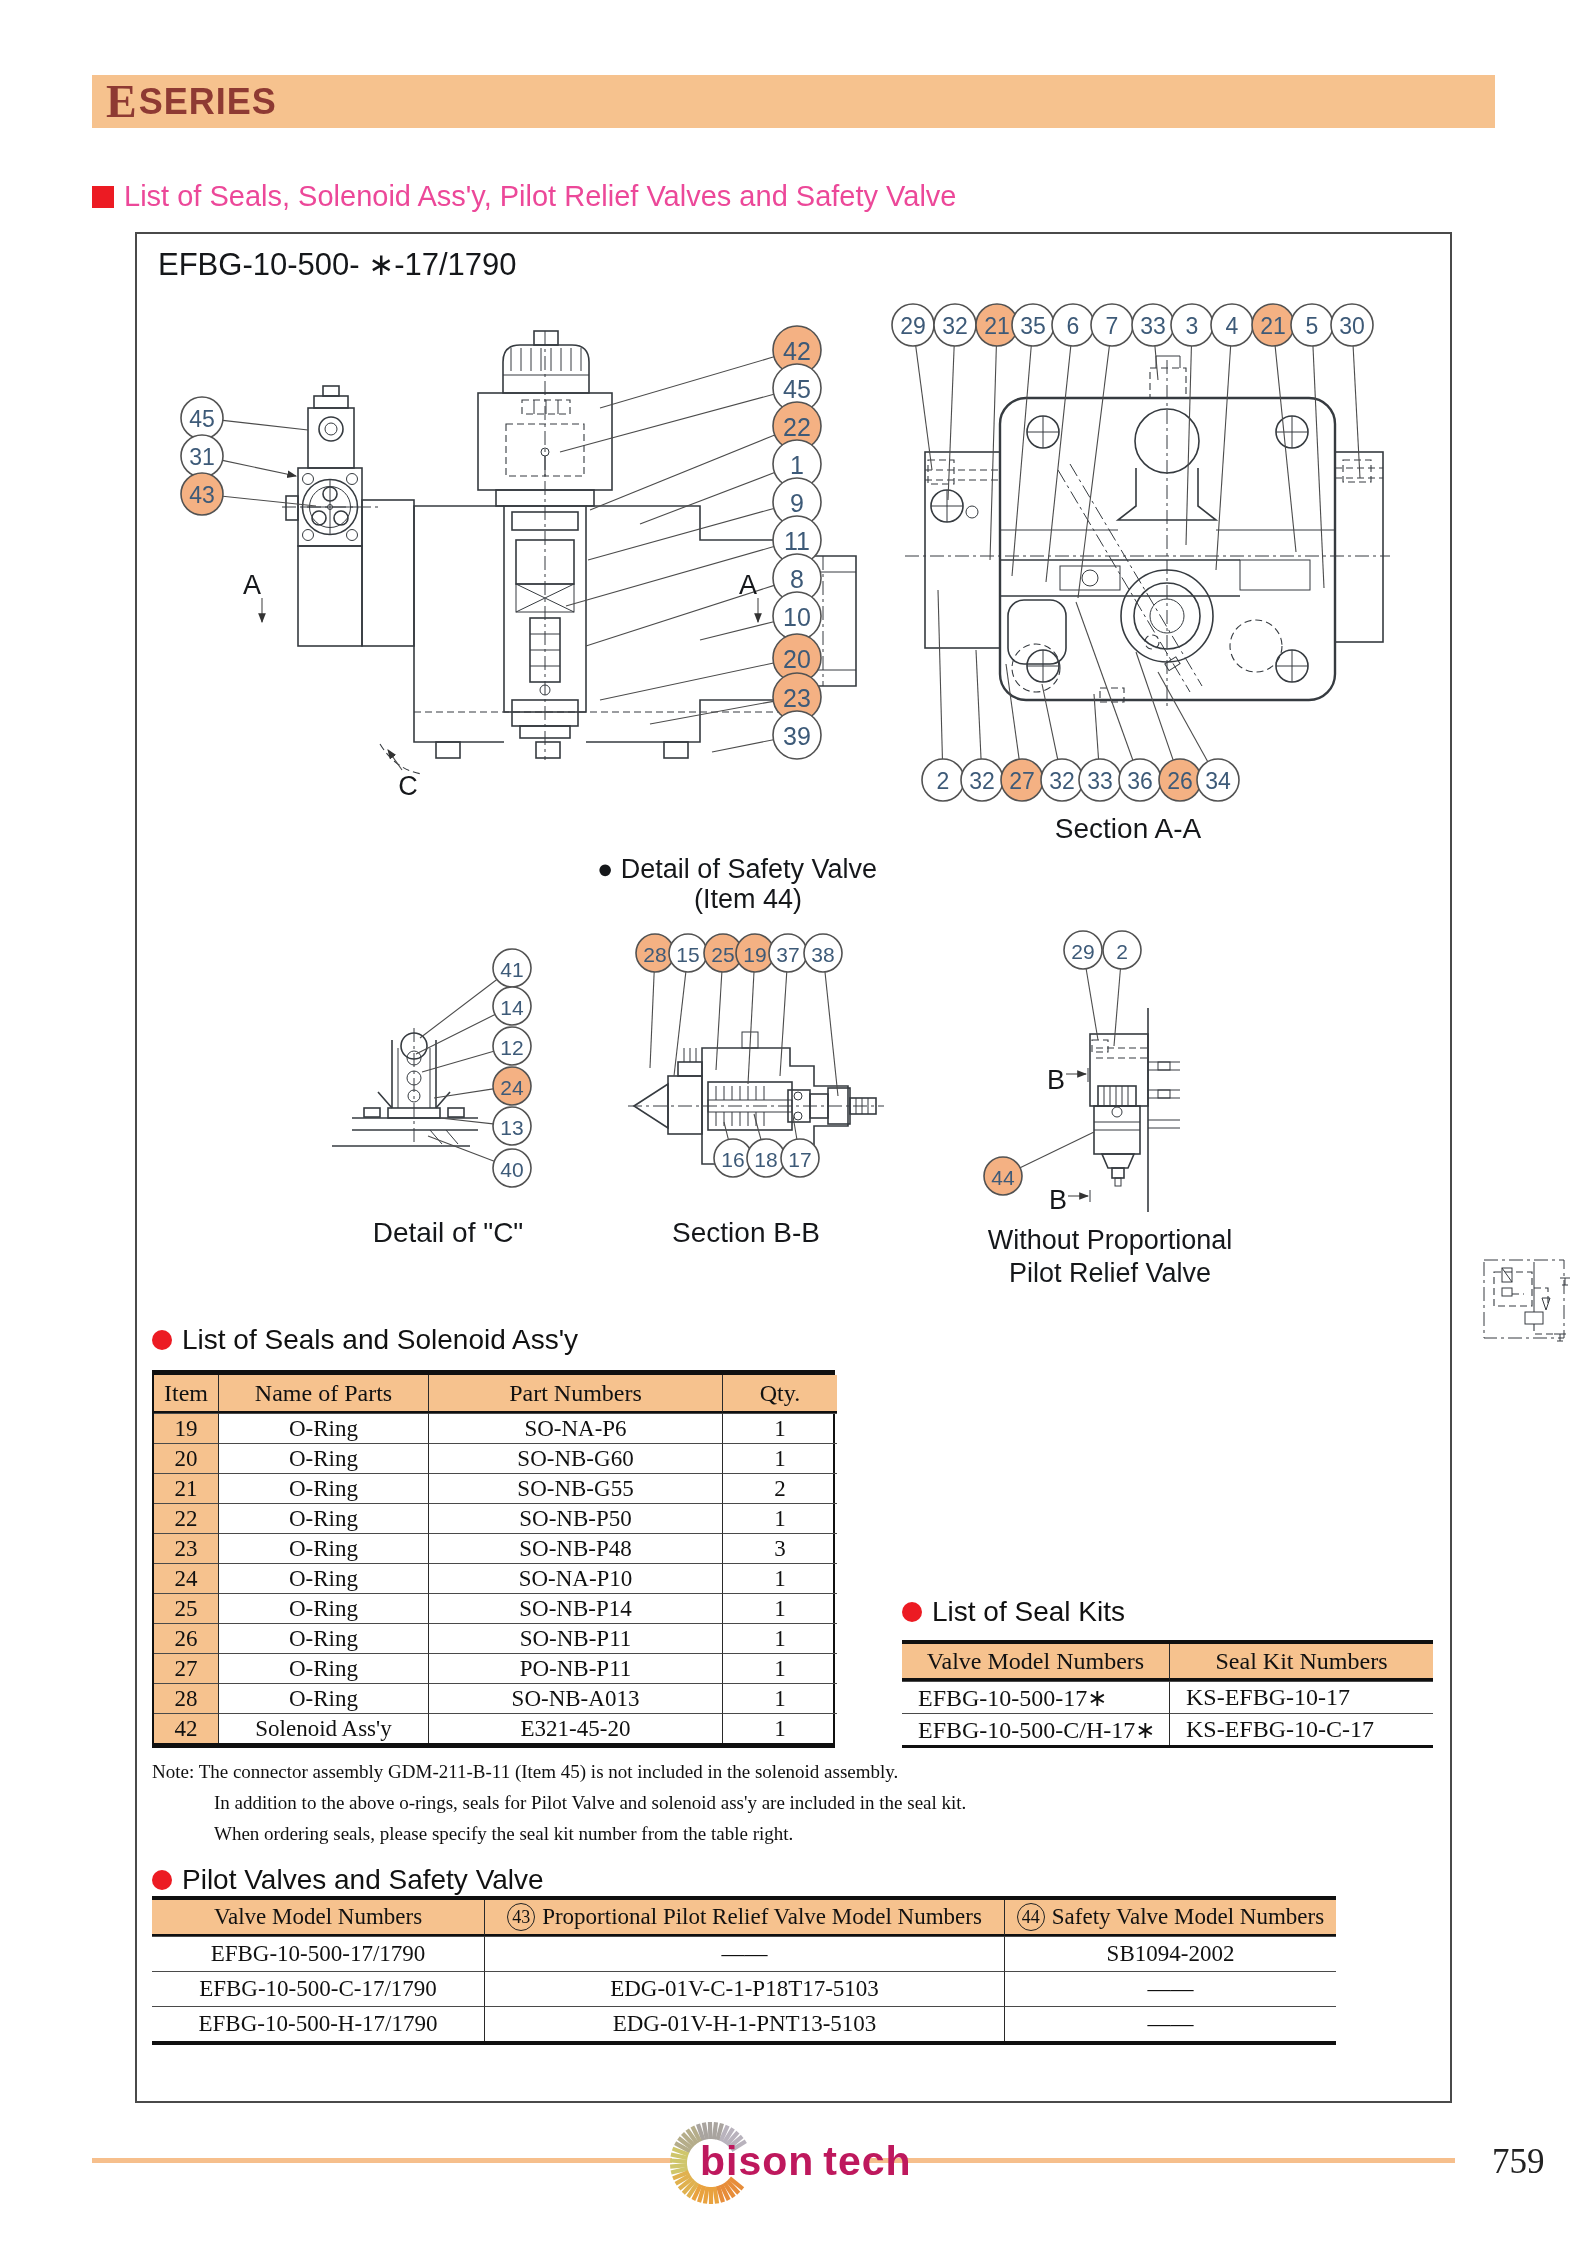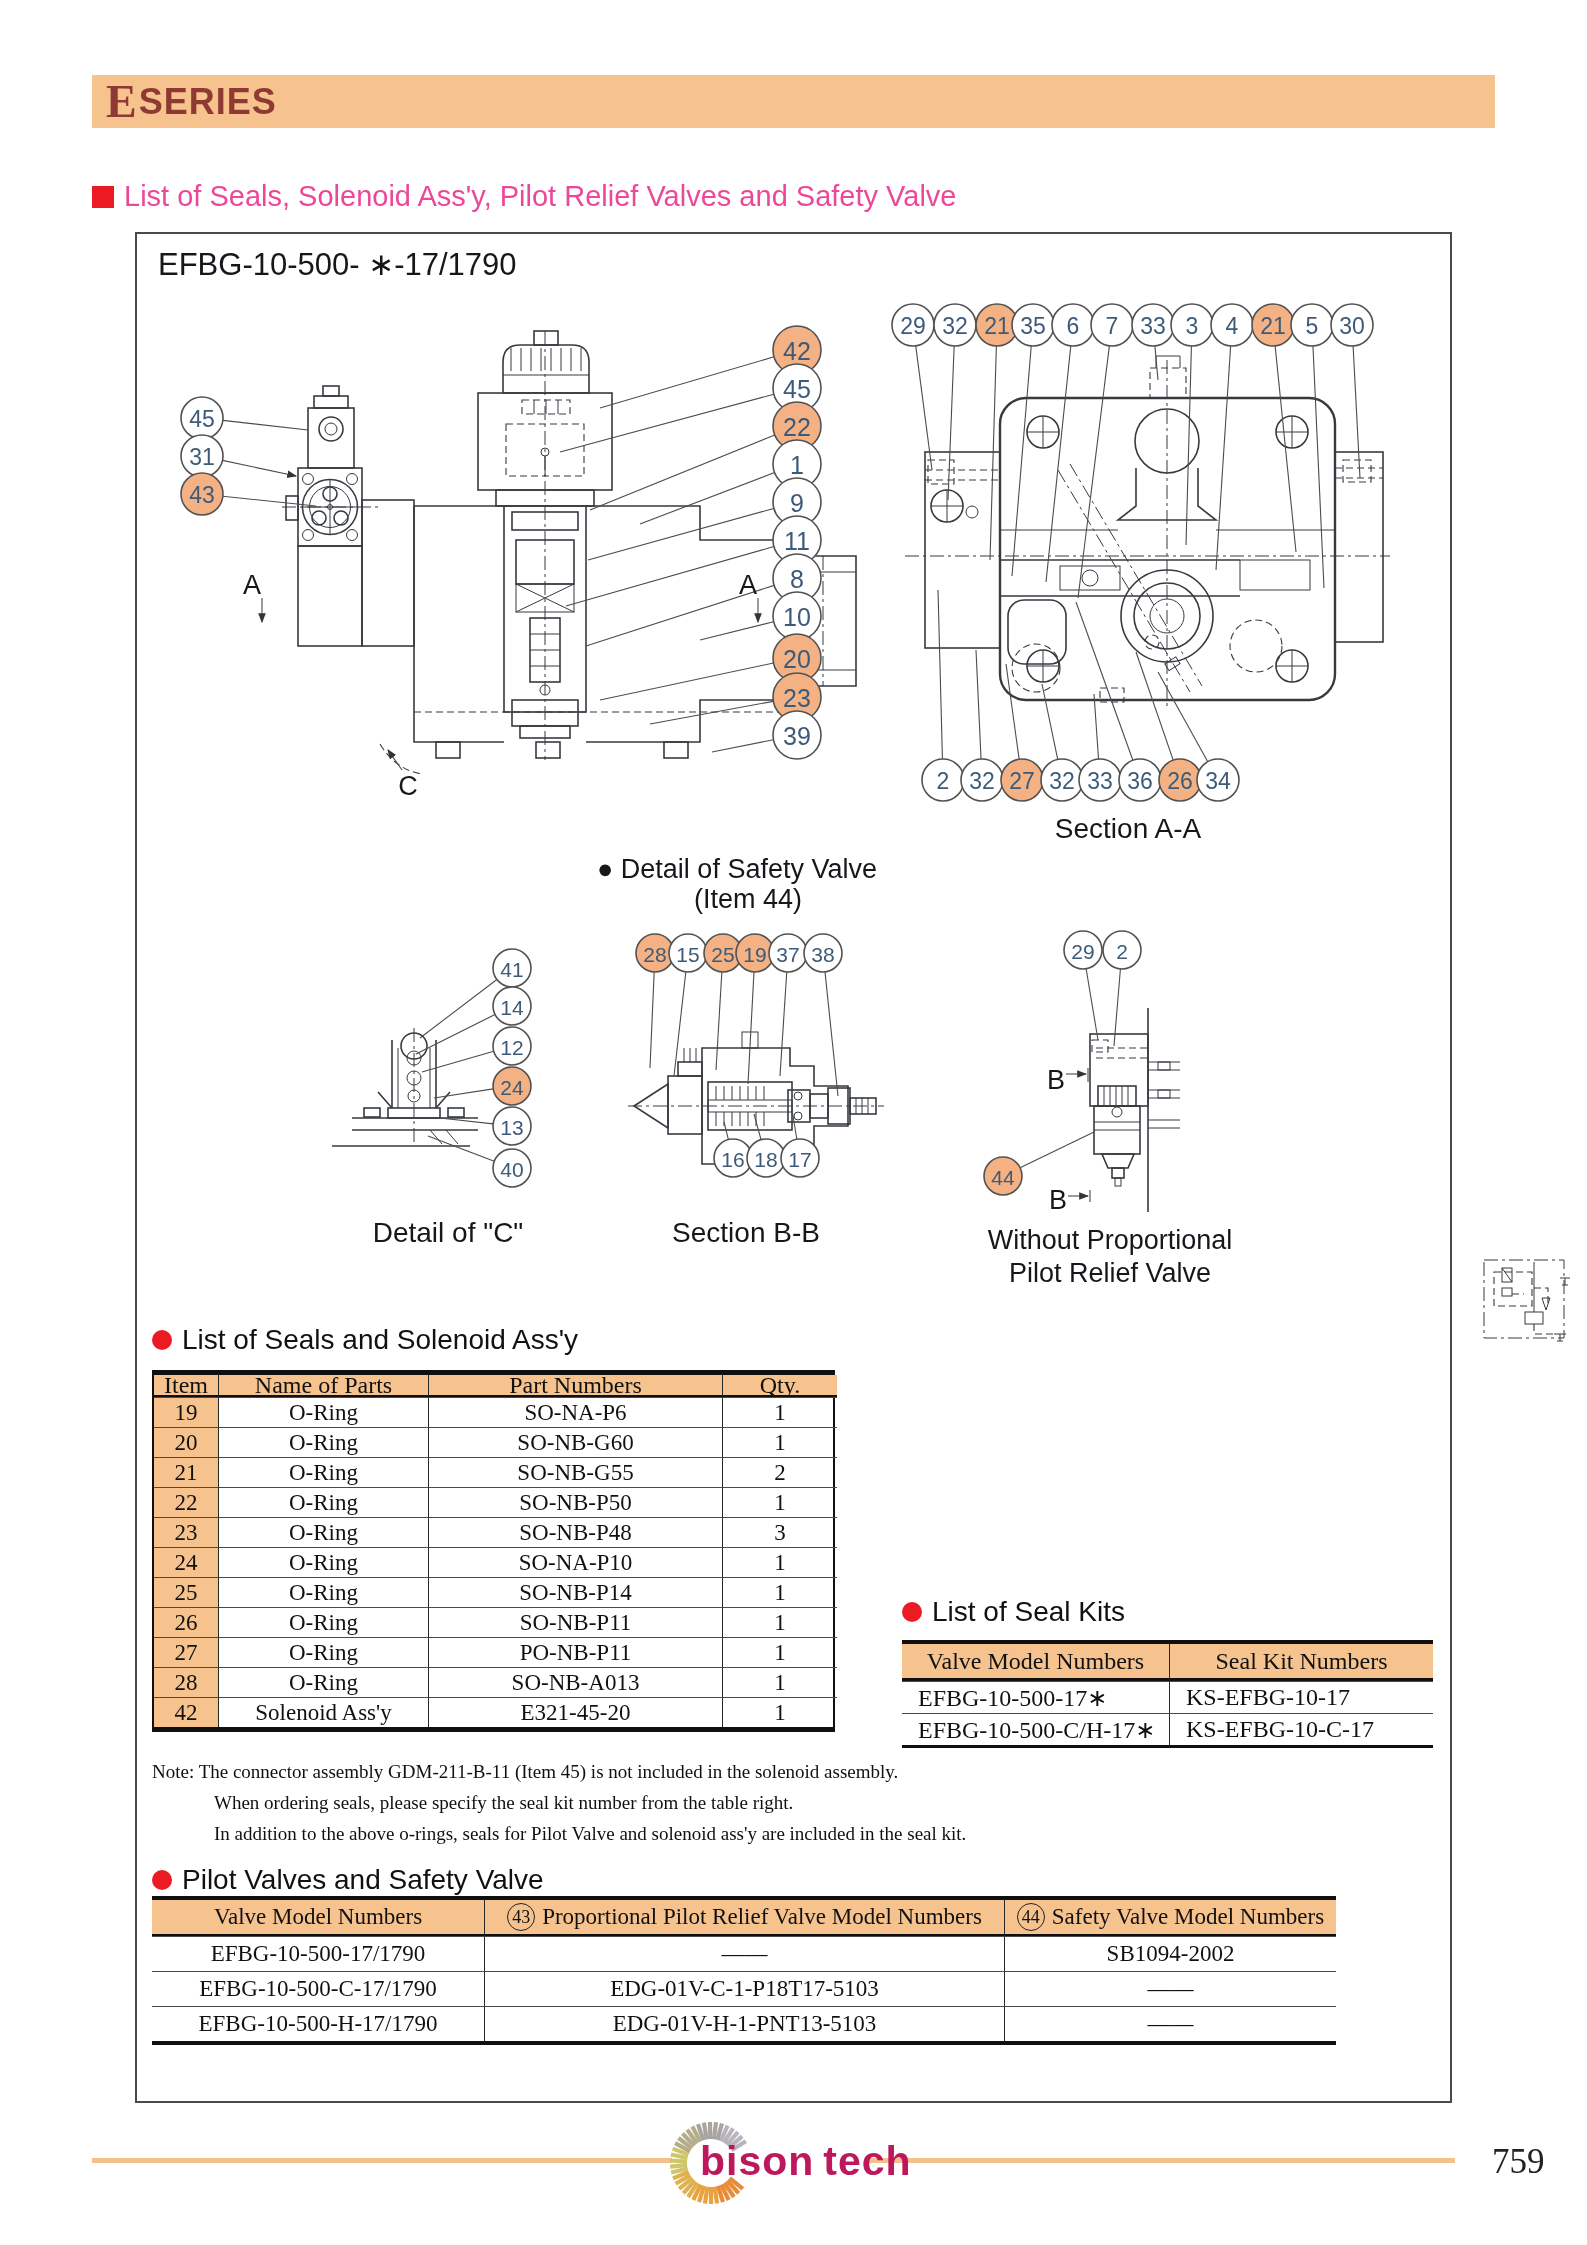--- a/index.html
+++ b/index.html
@@ -39,21 +39,21 @@
   
   .grid{display:grid;font-family:"Liberation Serif",serif;color:#111;box-sizing:border-box;}
   .cell{display:flex;align-items:center;justify-content:center;box-sizing:border-box;overflow:hidden;white-space:nowrap;}
   .cell.left{justify-content:flex-start;padding-left:16px;}
   .hdr{background:#F6C28E;}
   
   .t-seals{left:152px;top:1370px;width:683px;grid-template-columns:65px 210px 294px 114px;
            border:2px solid #101010;border-top-width:5px;border-bottom-width:5px;font-size:23px;}
   .t-seals .cell{height:30px;border-right:1.4px solid #2a2a2a;border-top:1.4px solid #4a4a4a;}
   .t-seals .cell:nth-child(4n){border-right:none;}
-  .t-seals .hdr{height:22px;border-top:none;border-bottom:2.6px solid #101010;font-size:24px;}
+  .t-seals .hdr{height:38px;border-top:none;border-bottom:2.6px solid #101010;font-size:24px;}
   .t-seals .item-col{background:#F6C28E;}
   
   .t-kits{left:902px;top:1640px;width:531px;grid-template-columns:268px 263px;
           border-top:4px solid #101010;border-bottom:3.5px solid #101010;font-size:24px;}
   .t-kits .cell{height:32px;border-right:1.4px solid #2a2a2a;border-top:1.4px solid #4a4a4a;}
   .t-kits .cell:nth-child(2n){border-right:none;}
   .t-kits .hdr{height:37px;border-top:none;border-bottom:3.2px solid #101010;}
   
   .note{left:152px;top:1756px;width:1292px;font-family:"Liberation Serif",serif;font-size:19px;line-height:31px;color:#101010;}
   .note .cont{padding-left:62px;}
@@ -507,22 +507,22 @@
     <div class="cell left">KS-EFBG-10-17</div>
     <div class="cell left">EFBG-10-500-C/H-17∗</div>
     <div class="cell left">KS-EFBG-10-C-17</div>
   </div>
 
   <div class="abs note">
     <div>
       <span>Note:</span>
       <span>The connector assembly GDM-211-B-11 (Item 45) is not included in the solenoid assembly.</span>
     </div>
+    <div class="cont">In addition to the above o-rings, seals for Pilot Valve and solenoid ass'y are included in the seal kit.</div>
     <div class="cont">When ordering seals, please specify the seal kit number from the table right.</div>
-    <div class="cont">In addition to the above o-rings, seals for Pilot Valve and solenoid ass'y are included in the seal kit.</div>
   </div>
 
   <div class="abs list-head" style="left:152px;top:1864px;">
     <span class="red-dot"></span>
     <span class="list-head-text">Pilot Valves and Safety Valve</span>
   </div>
   <div class="abs grid t-pilot">
     <div class="cell hdr">
       <span>Valve Model Numbers</span>
     </div>

